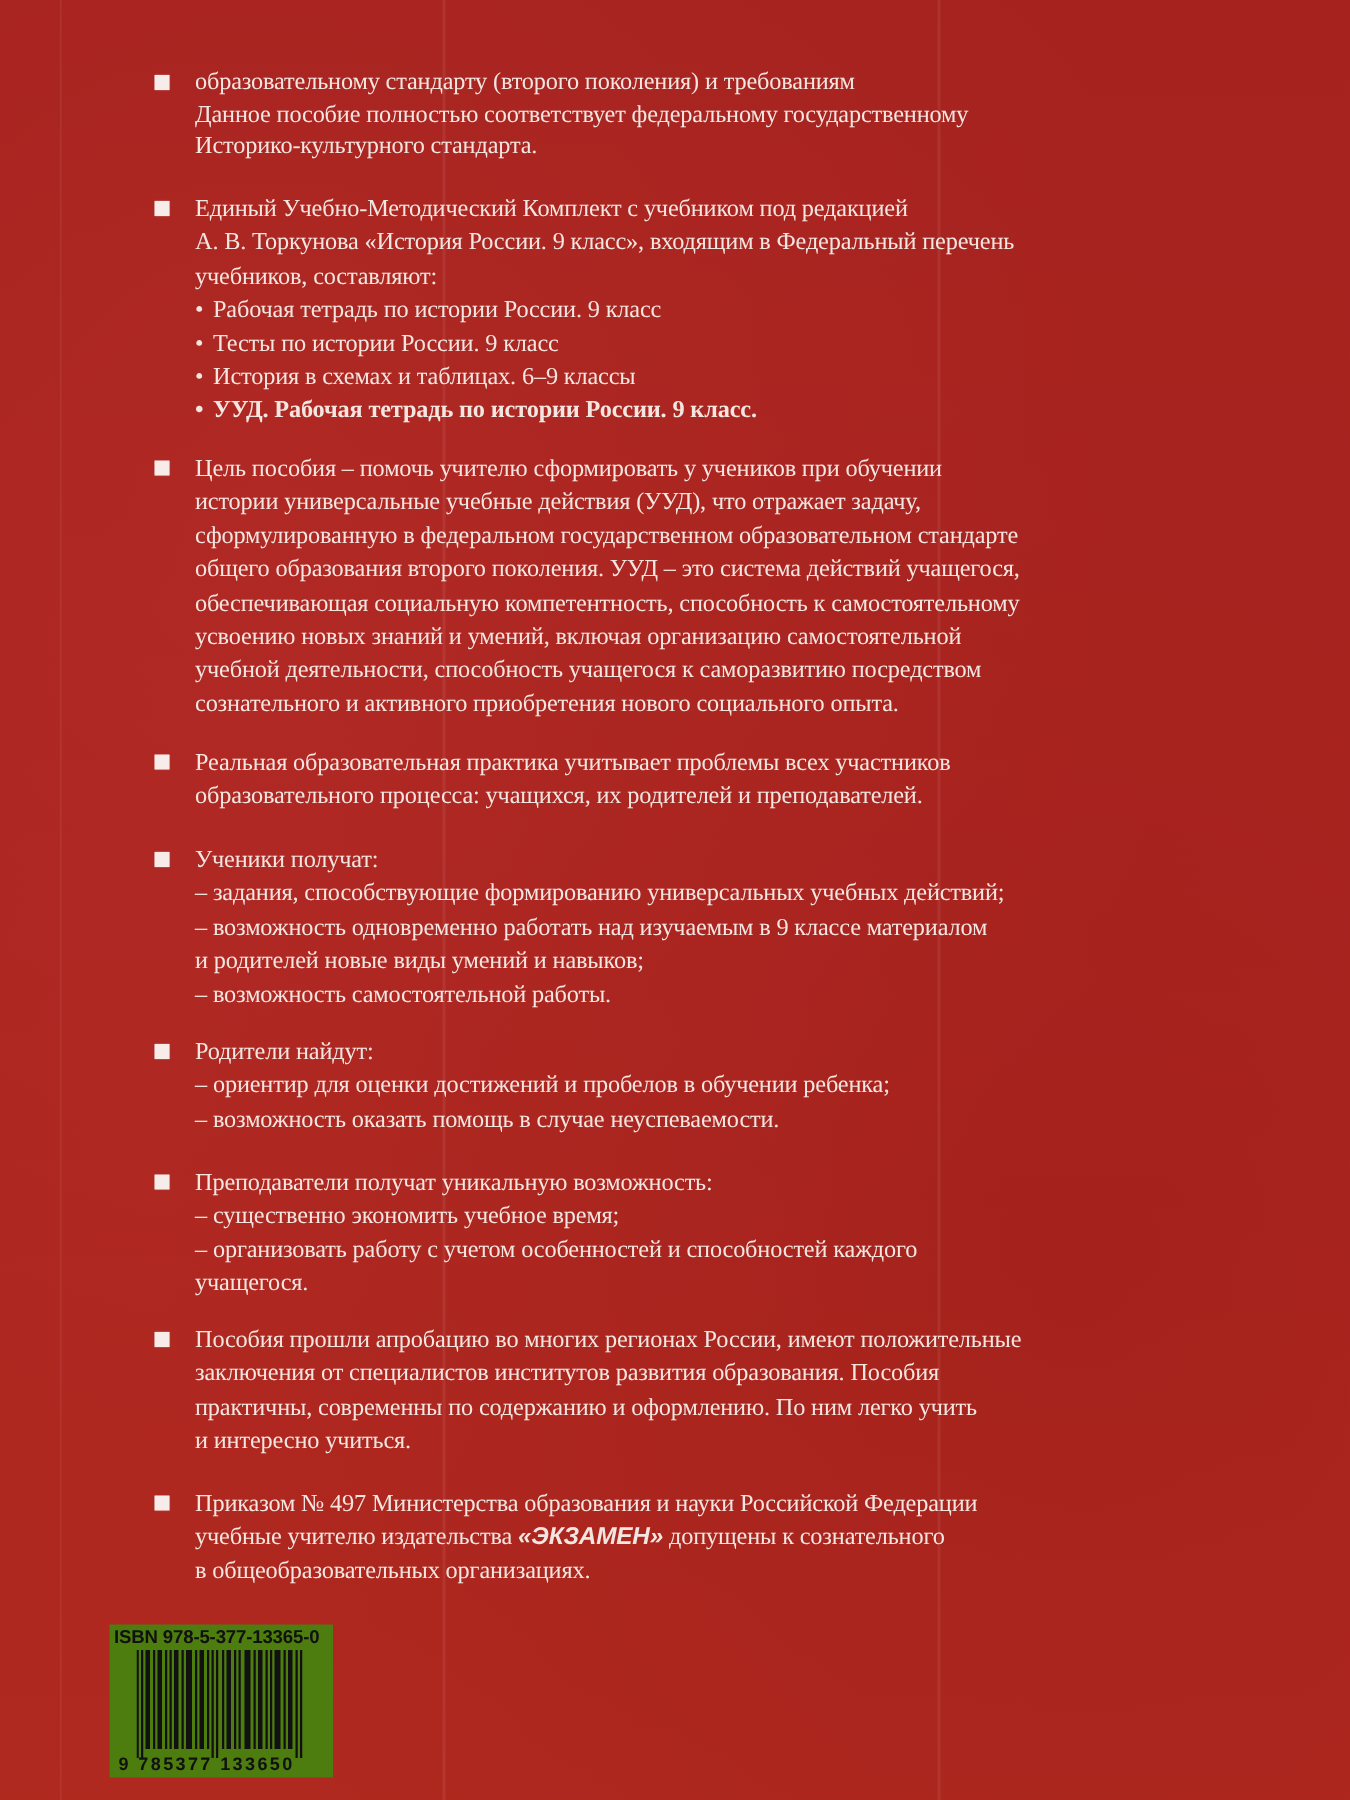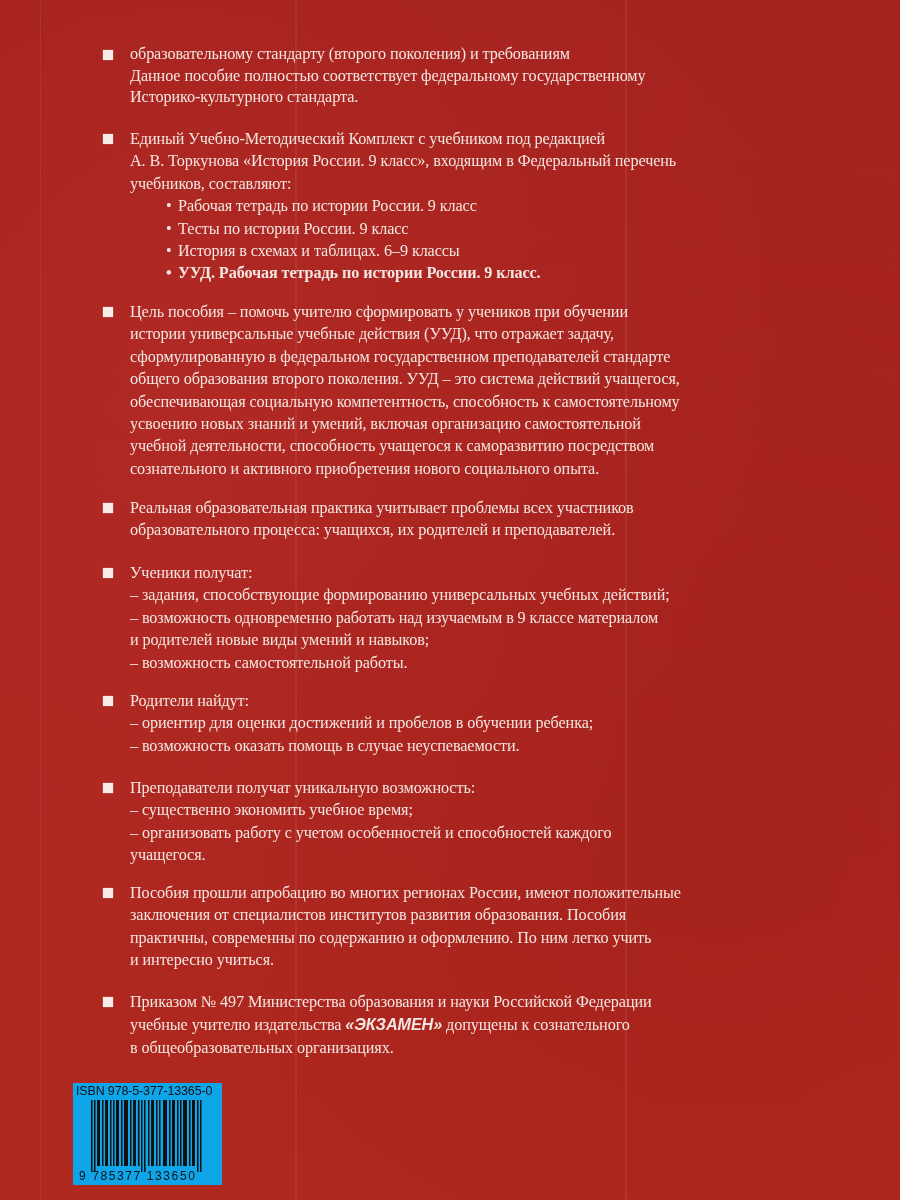--- a/index.html
+++ b/index.html
@@ -19,27 +19,28 @@
   .marker {
     position: absolute; left: 103px; width: 10px; height: 10px;
     background: #f7ecea; box-shadow: 0 0 1px rgba(255,255,255,0.6);
   }
   .text {
     position: absolute; left: 130px; width: 680px;
     font-size: 16.2px; line-height: 21.6px;
     letter-spacing: -0.1px;
   }
   .line { display: block; white-space: nowrap; }
-  .bullet-line { display: block; white-space: nowrap; margin-left: 36px; }
+  .bullet-line { display: block; white-space: nowrap; }
   .bullet-line .dot { display: inline-block; width: 12px; }
   .bold { font-weight: bold; }
   .brand { font-family: "Liberation Sans", "DejaVu Sans", sans-serif; font-weight: bold; font-style: italic; }
   .barcode-box {
     position: absolute; left: 73px; top: 1083px; width: 149px; height: 102px;
-    background: #0ea5e9;
+    background: #4d7c0f;
+    font-weight: bold;
   }
   .isbn-label {
     position: absolute; left: 3px; top: 1px; width: 146px;
     font-family: "Liberation Sans", "DejaVu Sans", sans-serif;
     font-size: 12.4px; color: #111; white-space: nowrap; letter-spacing: -0.1px;
   }
   .bars { position: absolute; left: 18px; top: 17px; width: 112px; height: 72px; }
   .ean-digits {
     position: absolute; left: 6px; top: 86px; width: 140px;
     font-family: "Liberation Sans", "DejaVu Sans", sans-serif;
@@ -76,21 +77,21 @@
       <span class="bullet-line"><span class="dot">•</span><span>История в схемах и таблицах. 6–9 классы</span></span>
       <span class="bullet-line bold"><span class="dot">•</span><span>УУД. Рабочая тетрадь по истории России. 9 класс.</span></span>
     </div>
   </div>
 
   <div class="block" style="top:0;">
     <div class="marker" style="top:307px;"></div>
     <div class="text" style="top:301px; line-height:22.4px;">
       <span class="line">Цель пособия – помочь учителю сформировать у учеников при обучении</span>
       <span class="line">истории универсальные учебные действия (УУД), что отражает задачу,</span>
-      <span class="line">сформулированную в федеральном государственном преподавателей стандарте</span>
+      <span class="line">сформулированную в федеральном государственном образовательном стандарте</span>
       <span class="line">общего образования второго поколения. УУД – это система действий учащегося,</span>
       <span class="line">обеспечивающая социальную компетентность, способность к самостоятельному</span>
       <span class="line">усвоению новых знаний и умений, включая организацию самостоятельной</span>
       <span class="line">учебной деятельности, способность учащегося к саморазвитию посредством</span>
       <span class="line">сознательного и активного приобретения нового социального опыта.</span>
     </div>
   </div>
 
   <div class="block" style="top:0;">
     <div class="marker" style="top:503px;"></div>

